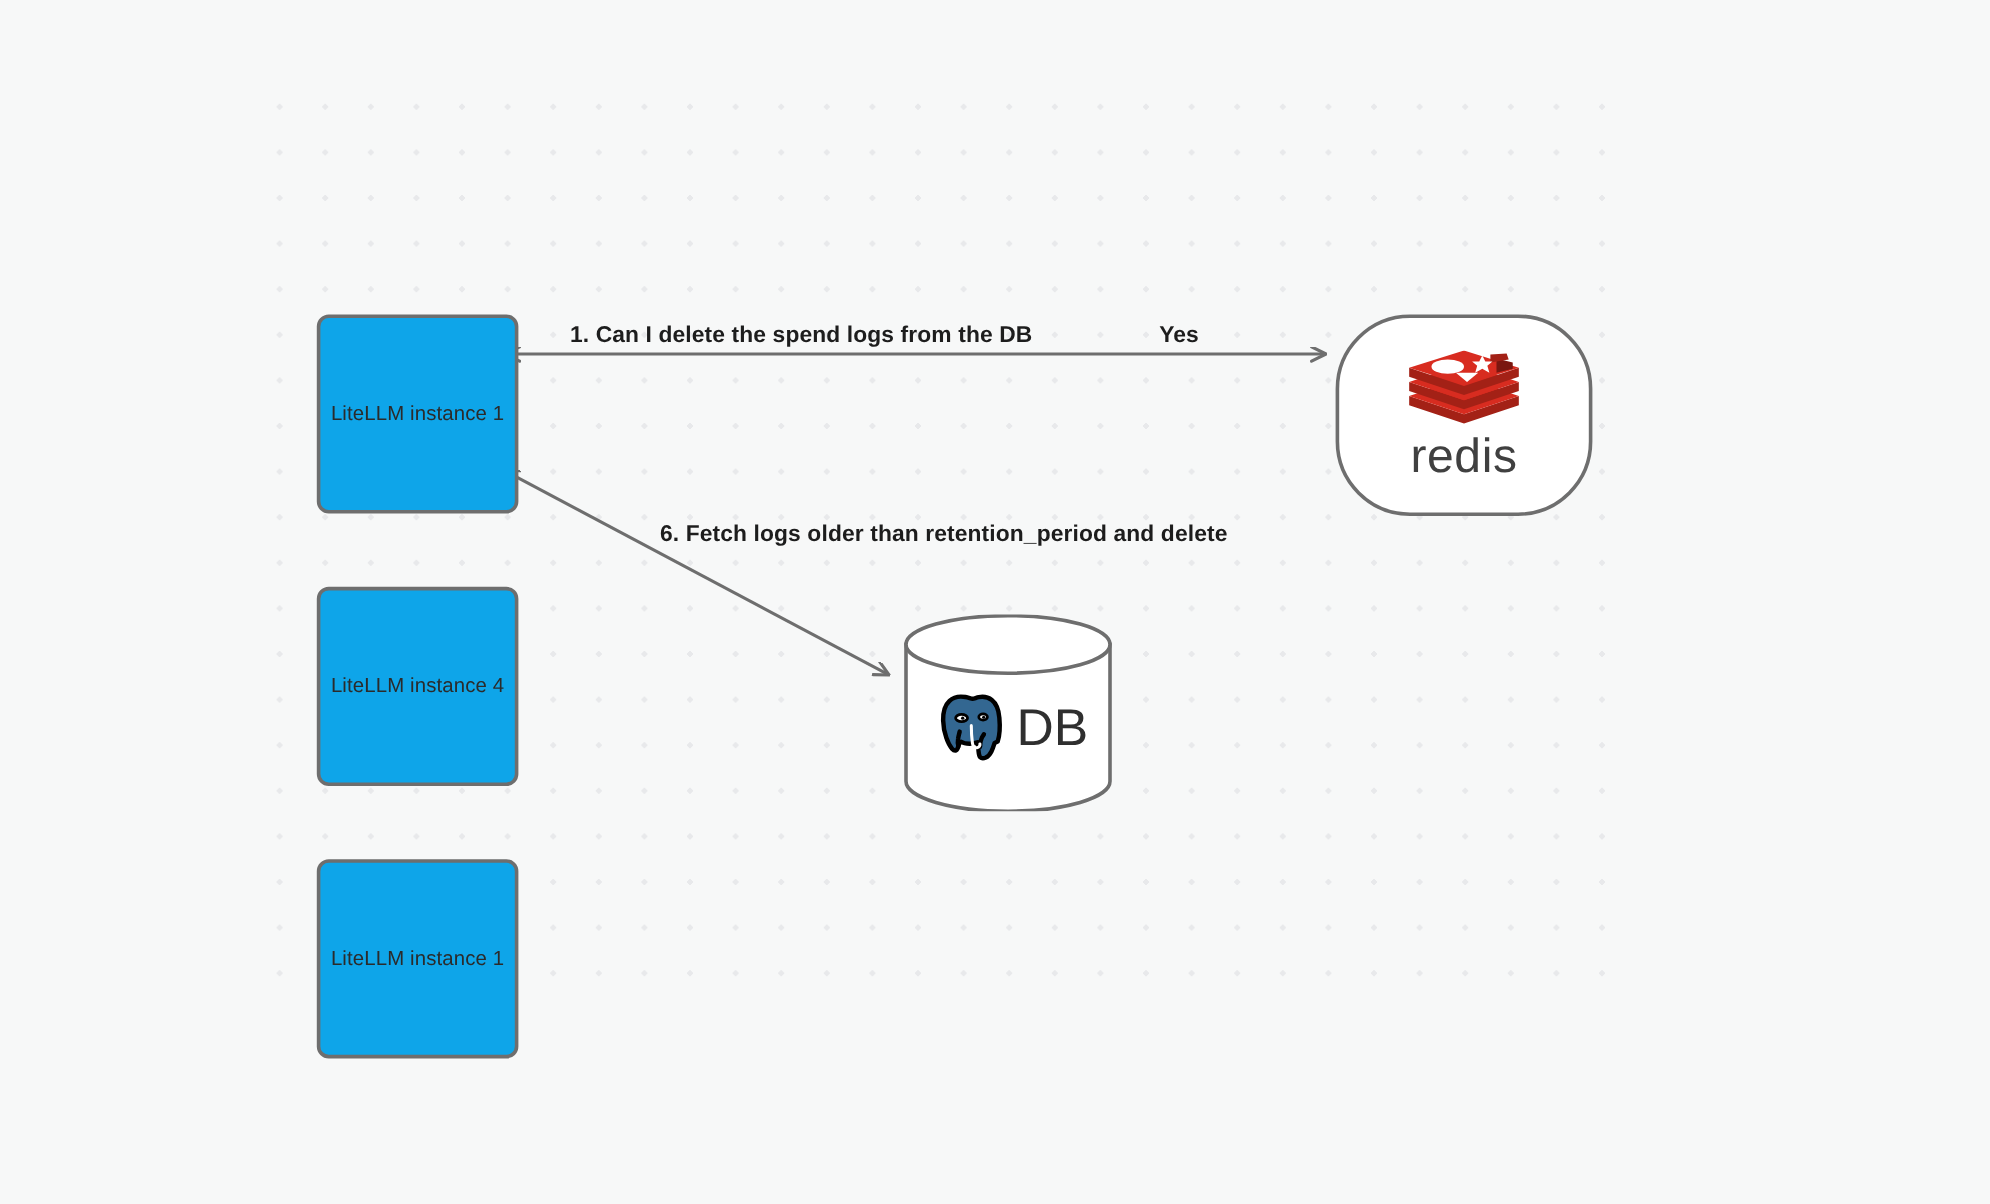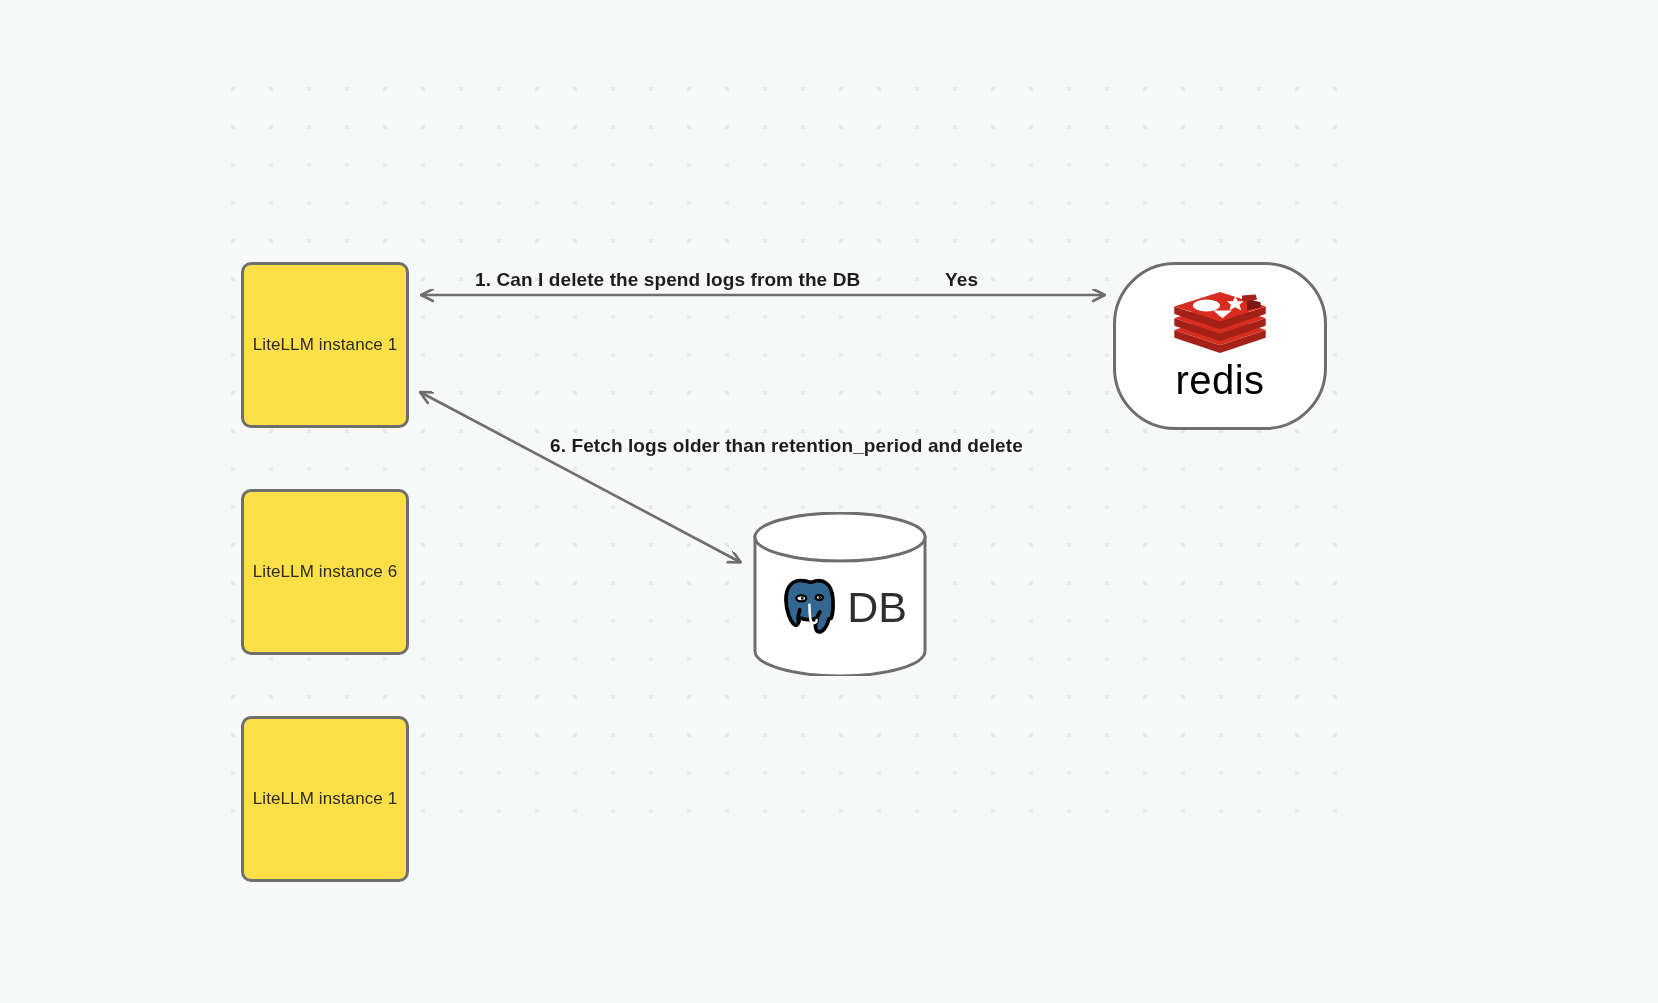--- a/index.html
+++ b/index.html
@@ -20,26 +20,27 @@
     position: absolute;
     left: 208px; top: 62px;
     width: 1140px; height: 772px;
     background-image: radial-gradient(#e8e9eb 2.2px, transparent 2.3px);
     background-size: 38px 38px;
     background-position: 6px 8px;
   }
   
   .node-box {
     position: absolute;
-    background: #fde047;
+    background: #0ea5e9;
     border: 3px solid #6e6e6e;
     border-radius: 10px;
     display: flex;
     align-items: center;
     justify-content: center;
+    margin-left: 23px;
   }
   .node-box .node-label {
     font-size: 17px;
     color: #2b2b2b;
     font-family: "Liberation Sans", sans-serif;
     letter-spacing: 0.1px;
   }
   #litellm-1 { left: 241px; top: 262px; width: 168px; height: 166px; }
   #litellm-2 { left: 241px; top: 489px; width: 168px; height: 166px; }
   #litellm-3 { left: 241px; top: 716px; width: 168px; height: 166px; }
@@ -55,21 +56,21 @@
     display: flex;
     flex-direction: column;
     align-items: center;
     justify-content: center;
   }
   #redis-logo-mark { width: 104px; height: 66px; display:block; }
   #redis-wordmark {
     font-family: "Liberation Sans", sans-serif;
     font-size: 40px;
     font-weight: 400;
-    color: #000000;
+    color: #404040;
     letter-spacing: 0.5px;
     line-height: 1;
     margin-top: 2px;
   }
 
   
   #db-node {
     position: absolute;
     left: 752px; top: 512px;
     width: 176px; height: 164px;
@@ -95,21 +96,21 @@
   .edge-label {
     position: absolute;
     font-family: "Liberation Sans", sans-serif;
     font-weight: bold;
     font-size: 19px;
     color: #1d1d1d;
     white-space: nowrap;
     letter-spacing: 0.1px;
   }
   #edge-label-1 { left: 475px; top: 269px; }
-  #edge-label-1-answer { left: 945px; top: 269px; }
+  #edge-label-1-answer { left: 966px; top: 269px; }
   #edge-label-2 { left: 550px; top: 435px; }
 
   #edges { position: absolute; left: 0; top: 0; width: 1658px; height: 1003px; }
 </style>
 </head>
 <body>
 
 <div id="canvas">
 
   <div id="dot-grid"></div>
@@ -137,21 +138,21 @@
 
   <div class="edge-label" id="edge-label-1-answer">Yes</div>
 
   <div class="edge-label" id="edge-label-2">6.  Fetch logs older than retention_period and delete</div>
 
   <div class="node-box" id="litellm-1">
     <span class="node-label">LiteLLM instance 1</span>
   </div>
 
   <div class="node-box" id="litellm-2">
-    <span class="node-label">LiteLLM instance 6</span>
+    <span class="node-label">LiteLLM instance 4</span>
   </div>
 
   <div class="node-box" id="litellm-3">
     <span class="node-label">LiteLLM instance 1</span>
   </div>
 
   <div id="redis-node">
     <svg id="redis-logo-mark" viewBox="0 0 120 78" xmlns="http://www.w3.org/2000/svg">
 
       <path d="M60 72 L6 54 L6 45 L60 63 L114 45 L114 54 Z" fill="#a32116"></path>

